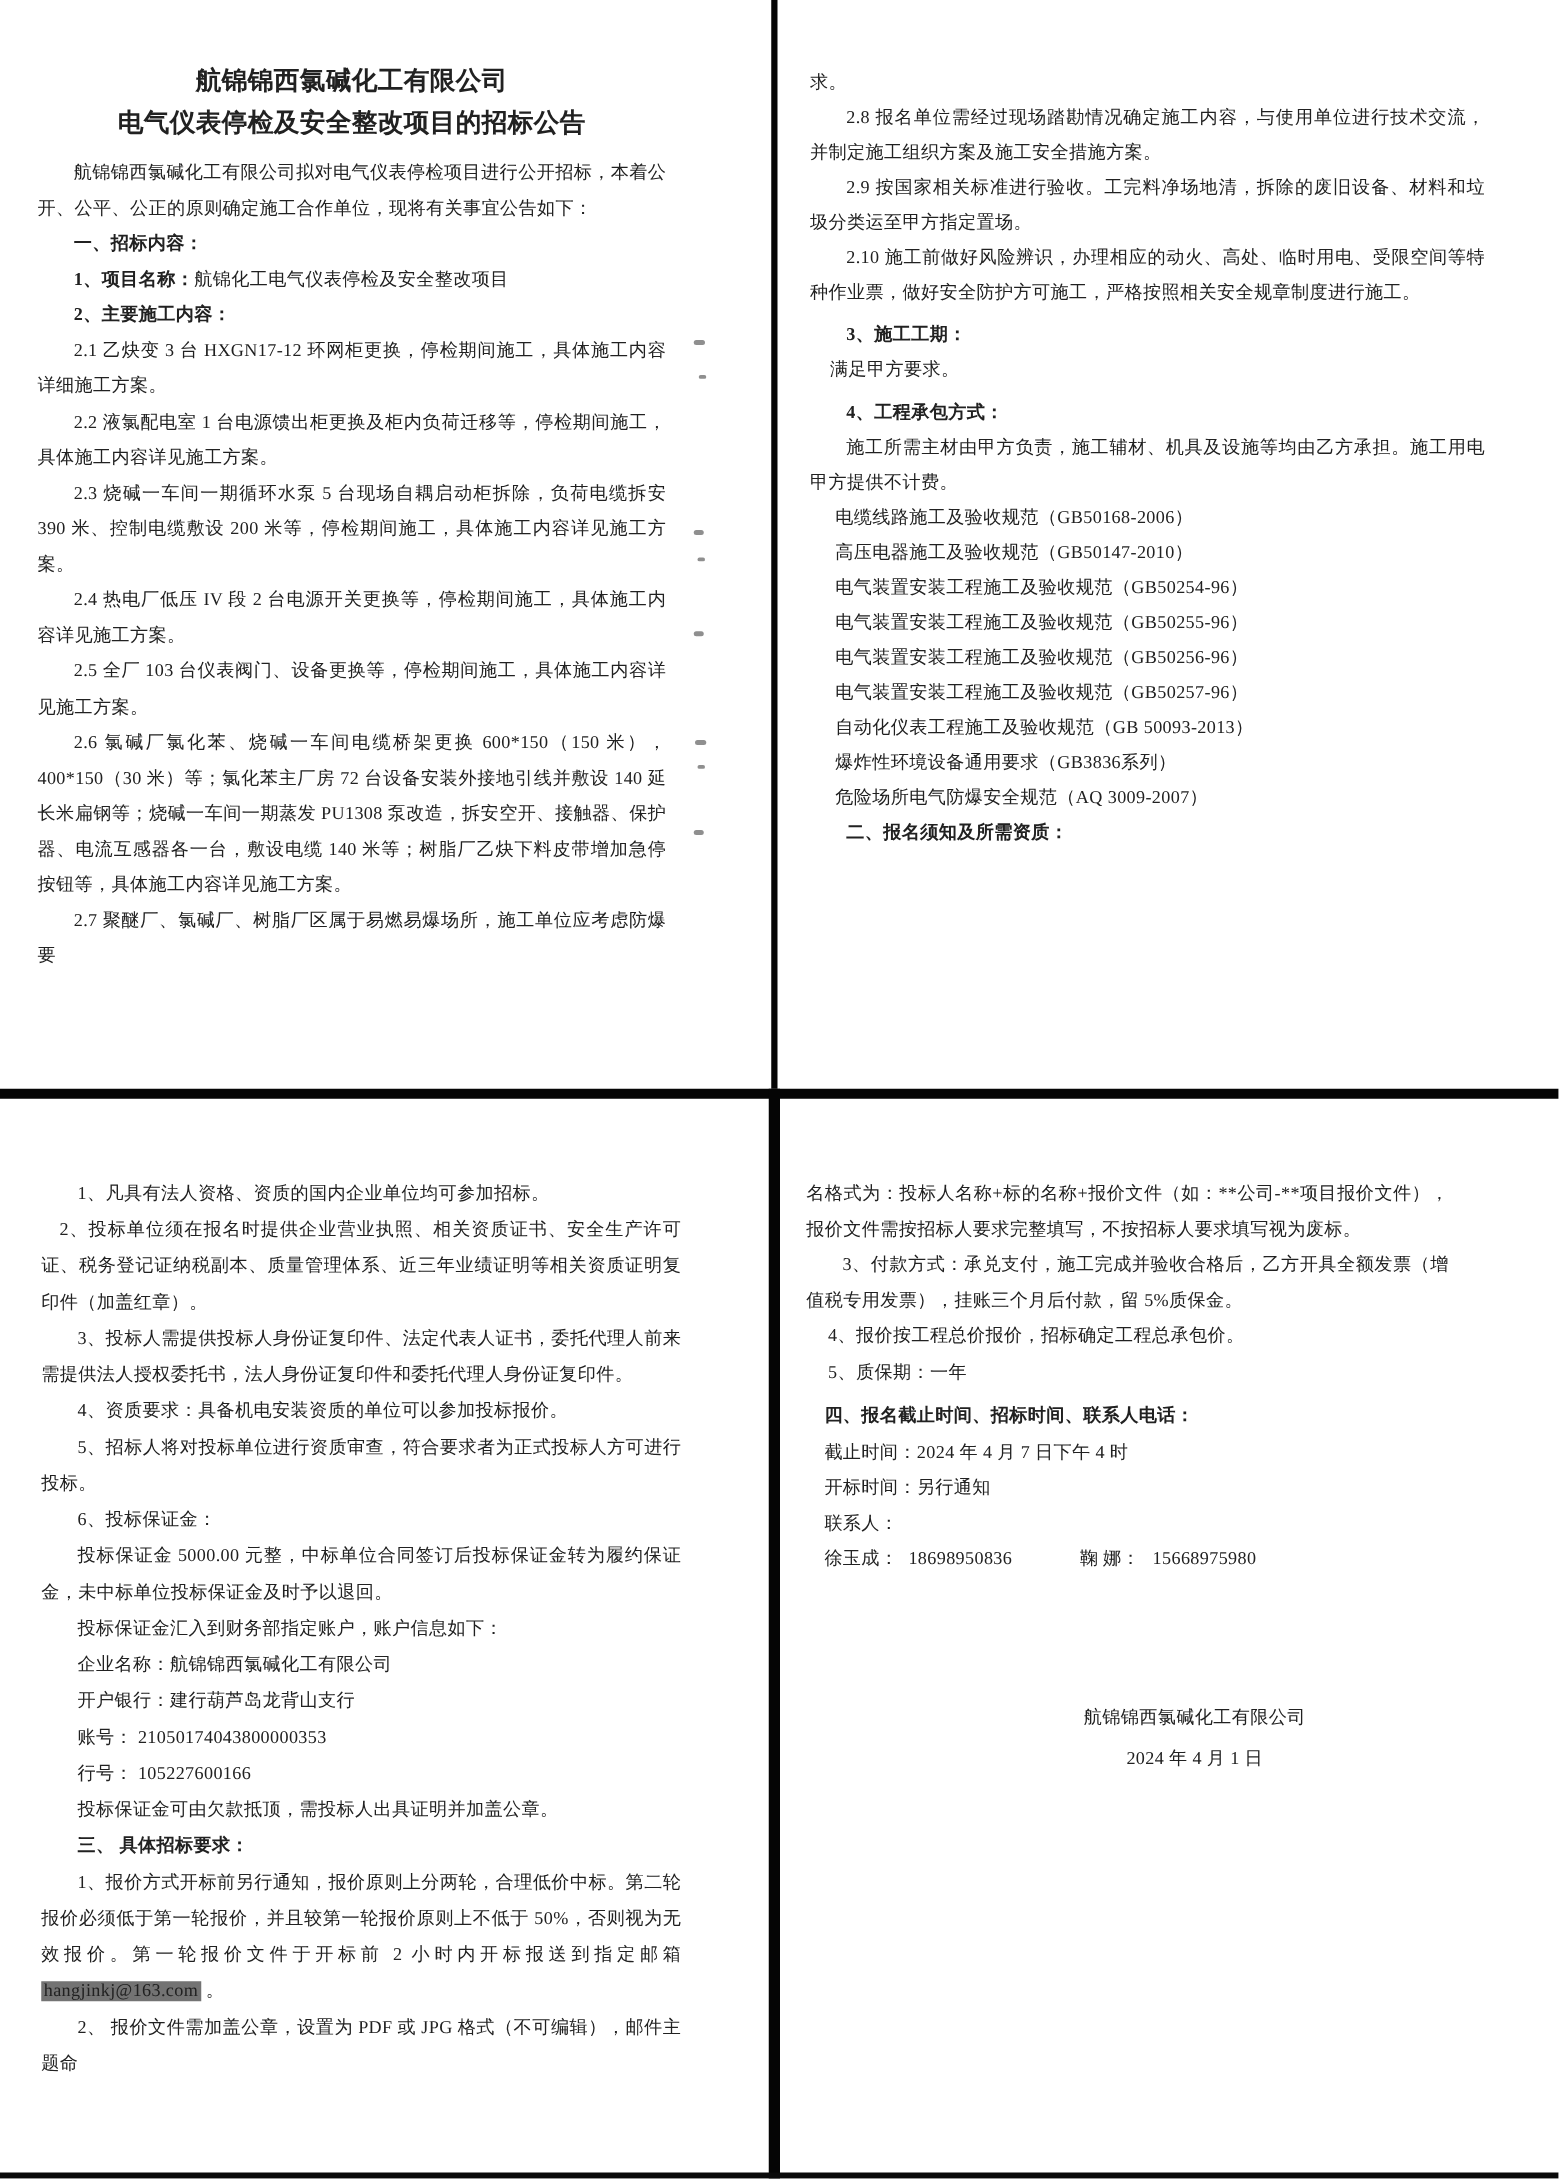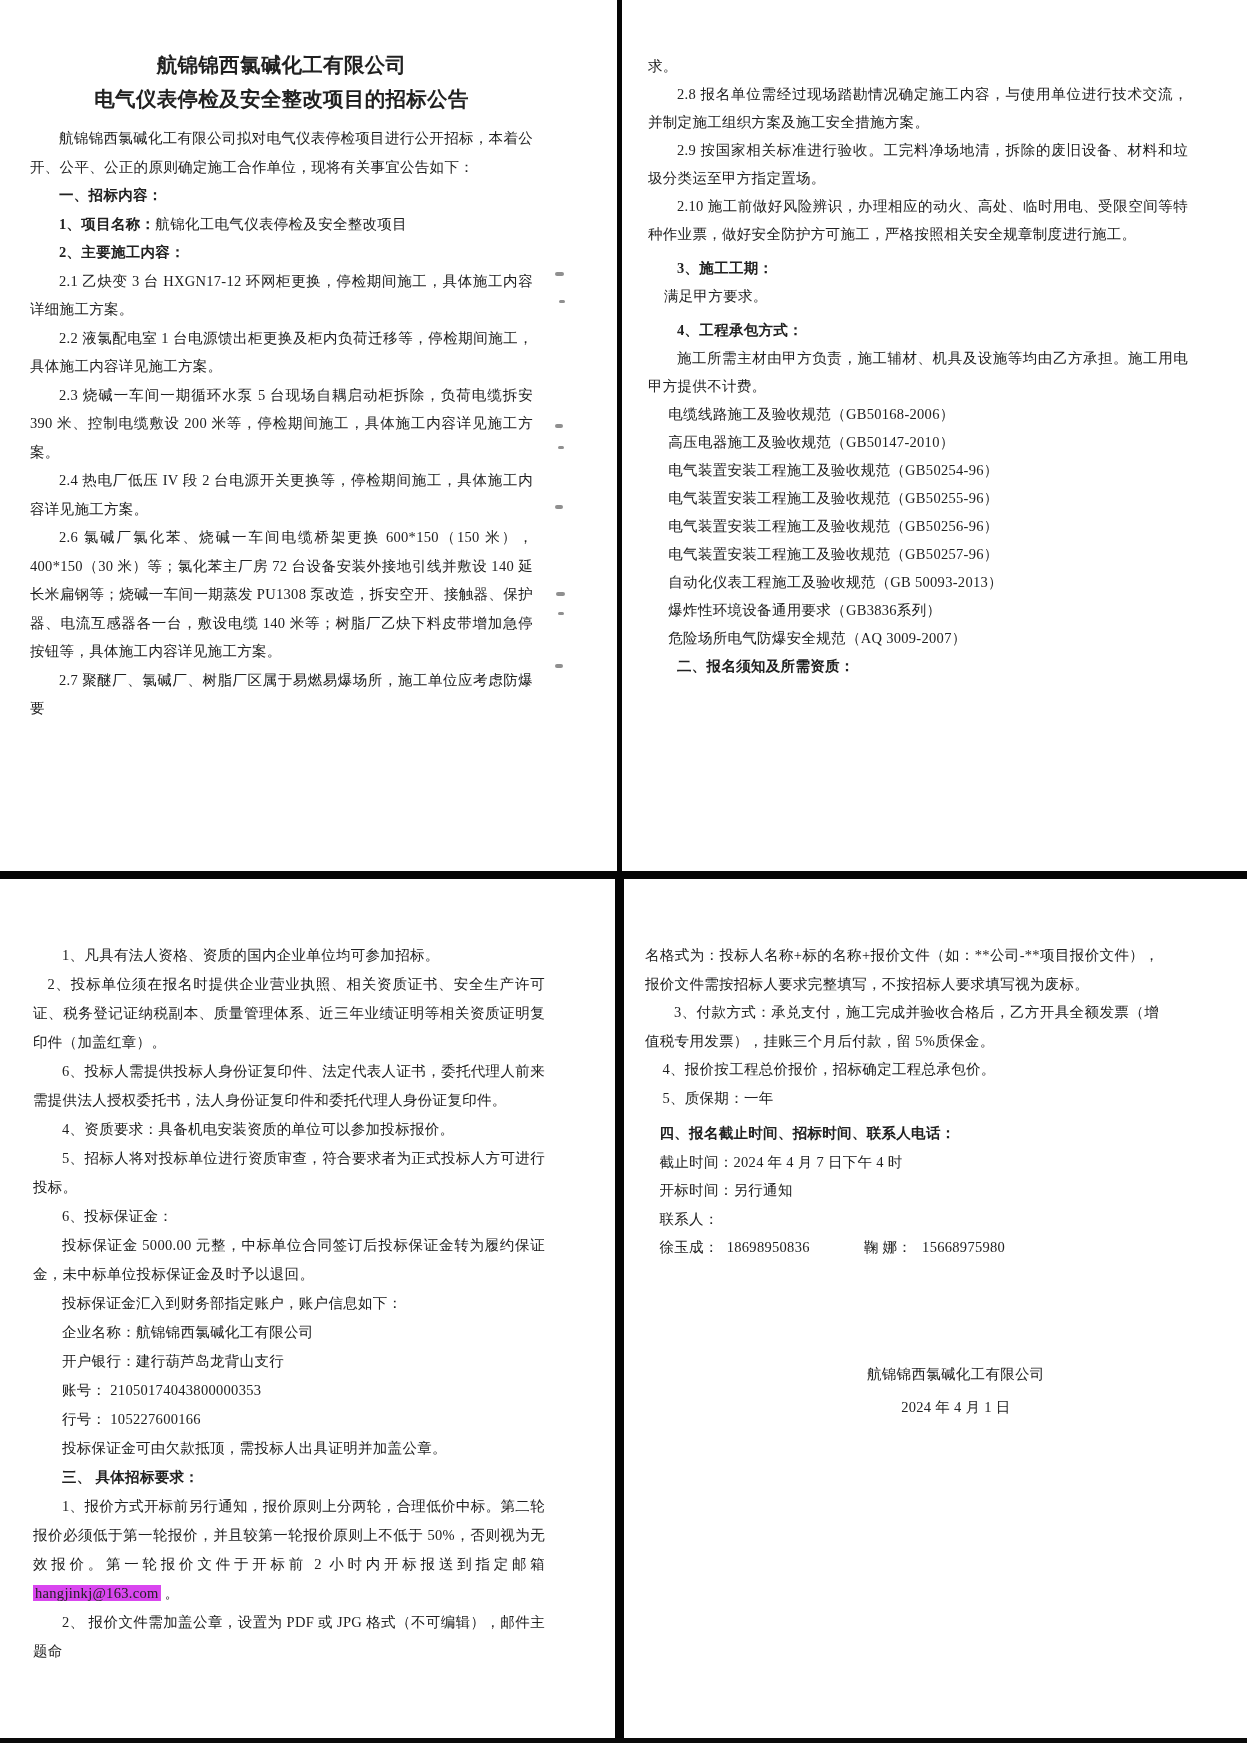--- a/index.html
+++ b/index.html
@@ -26,21 +26,21 @@
   .ind1 { text-indent:1em; }
   .ind11 { text-indent:1.1em; }
   .ind12 { text-indent:1.2em; }
   .ind14 { text-indent:1.4em; text-align:left !important; }
   .ind2 { text-indent:2em; }
   .intro { margin-top:8px; }
   .mt6 { margin-top:6px; }
   .mt7 { margin-top:7px; }
   .mt17 { }
 
-  .email { background:#d946ef; padding:0 2px; }
+  .email { background:#737373; padding:0 2px; }
 
   .contact-row span.phone1 { margin-left:8px; }
   .contact-row span.name2  { margin-left:54px; }
   .contact-row span.phone2 { margin-left:10px; }
 
   .sign { margin-top:96px; margin-left:222px; width:max-content; text-align:center; }
   .sign p { text-indent:0; line-height:33px; text-align:center; }
 
   
   .v-top       { position:absolute; left:617px; top:0;      width:5px;  height:871px; background:#050505; }
@@ -59,20 +59,21 @@
     <p class="title">航锦锦西氯碱化工有限公司</p>
     <p class="title">电气仪表停检及安全整改项目的招标公告</p>
     <p class="ind2 intro">航锦锦西氯碱化工有限公司拟对电气仪表停检项目进行公开招标，本着公开、公平、公正的原则确定施工合作单位，现将有关事宜公告如下：</p>
     <p class="ind2 bold">一、招标内容：</p>
     <p class="ind2"><span class="bold">1、项目名称：</span><span>航锦化工电气仪表停检及安全整改项目</span></p>
     <p class="ind2 bold">2、主要施工内容：</p>
     <p class="ind2">2.1 乙炔变 3 台 HXGN17-12 环网柜更换，停检期间施工，具体施工内容详细施工方案。</p>
     <p class="ind2">2.2  液氯配电室 1 台电源馈出柜更换及柜内负荷迁移等，停检期间施工，具体施工内容详见施工方案。</p>
     <p class="ind2">2.3   烧碱一车间一期循环水泵 5 台现场自耦启动柜拆除，负荷电缆拆安 390 米、控制电缆敷设 200 米等，停检期间施工，具体施工内容详见施工方案。</p>
     <p class="ind2">2.4   热电厂低压 IV 段 2 台电源开关更换等，停检期间施工，具体施工内容详见施工方案。</p>
+    <p class="ind2">2.5  全厂 103 台仪表阀门、设备更换等，停检期间施工，具体施工内容详见施工方案。</p>
     <p class="ind2">2.6   氯碱厂氯化苯、烧碱一车间电缆桥架更换 600*150（150 米），400*150（30 米）等；氯化苯主厂房 72 台设备安装外接地引线并敷设 140 延长米扁钢等；烧碱一车间一期蒸发 PU1308 泵改造，拆安空开、接触器、保护器、电流互感器各一台，敷设电缆 140 米等；树脂厂乙炔下料皮带增加急停按钮等，具体施工内容详见施工方案。</p>
     <p class="ind2">2.7  聚醚厂、氯碱厂、树脂厂区属于易燃易爆场所，施工单位应考虑防爆要</p>
   </div>
 
   <div class="page" id="page2">
     <p class="ind0">求。</p>
     <p class="ind2">2.8 报名单位需经过现场踏勘情况确定施工内容，与使用单位进行技术交流，并制定施工组织方案及施工安全措施方案。</p>
     <p class="ind2">2.9  按国家相关标准进行验收。工完料净场地清，拆除的废旧设备、材料和垃圾分类运至甲方指定置场。</p>
     <p class="ind2">2.10  施工前做好风险辨识，办理相应的动火、高处、临时用电、受限空间等特种作业票，做好安全防护方可施工，严格按照相关安全规章制度进行施工。</p>
     <p class="ind2 bold mt6">3、施工工期：</p>
@@ -87,21 +88,21 @@
     <p class="ind14">电气装置安装工程施工及验收规范（GB50257-96）</p>
     <p class="ind14">自动化仪表工程施工及验收规范（GB 50093-2013）</p>
     <p class="ind14">爆炸性环境设备通用要求（GB3836系列）</p>
     <p class="ind14">危险场所电气防爆安全规范（AQ 3009-2007）</p>
     <p class="ind2 bold mt17">二、报名须知及所需资质：</p>
   </div>
 
   <div class="page" id="page3">
     <p class="ind2">1、凡具有法人资格、资质的国内企业单位均可参加招标。</p>
     <p class="ind1">2、投标单位须在报名时提供企业营业执照、相关资质证书、安全生产许可证、税务登记证纳税副本、质量管理体系、近三年业绩证明等相关资质证明复印件（加盖红章）。</p>
-    <p class="ind2">6、投标人需提供投标人身份证复印件、法定代表人证书，委托代理人前来需提供法人授权委托书，法人身份证复印件和委托代理人身份证复印件。</p>
+    <p class="ind2">3、投标人需提供投标人身份证复印件、法定代表人证书，委托代理人前来需提供法人授权委托书，法人身份证复印件和委托代理人身份证复印件。</p>
     <p class="ind2">4、资质要求：具备机电安装资质的单位可以参加投标报价。</p>
     <p class="ind2">5、招标人将对投标单位进行资质审查，符合要求者为正式投标人方可进行投标。</p>
     <p class="ind2">6、投标保证金：</p>
     <p class="ind2">投标保证金 5000.00 元整，中标单位合同签订后投标保证金转为履约保证金，未中标单位投标保证金及时予以退回。</p>
     <p class="ind2">投标保证金汇入到财务部指定账户，账户信息如下：</p>
     <p class="ind2">企业名称：航锦锦西氯碱化工有限公司</p>
     <p class="ind2">开户银行：建行葫芦岛龙背山支行</p>
     <p class="ind2">账号：  21050174043800000353</p>
     <p class="ind2">行号：  105227600166</p>
     <p class="ind2">投标保证金可由欠款抵顶，需投标人出具证明并加盖公章。</p>

